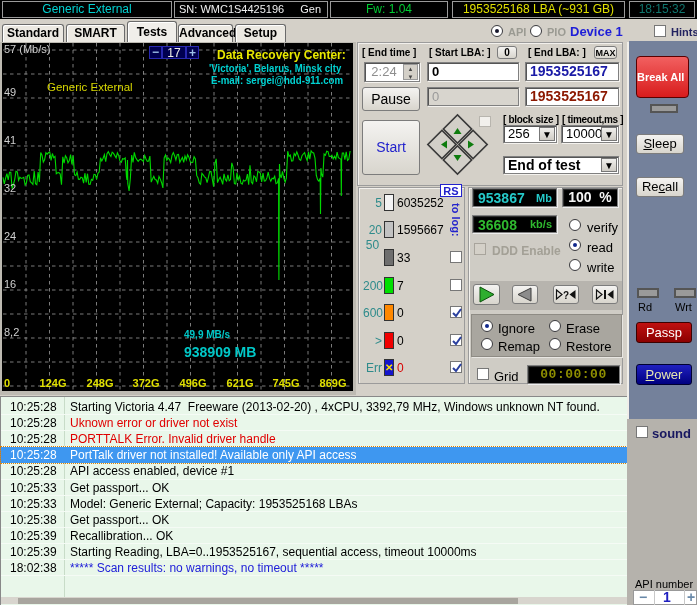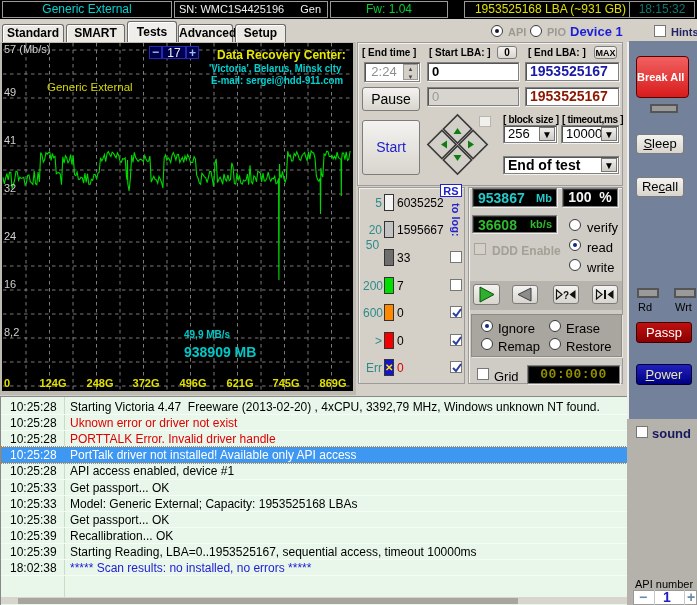--- a/index.html
+++ b/index.html
@@ -18,21 +18,21 @@
 .row { position:absolute; left:0; width:626px; height:16.1px; font-size:12px; white-space:nowrap; }
 .rt { position:absolute; left:9px; top:1px; color:#000; }
 .rm { position:absolute; left:69px; top:1px; color:#000; }
 </style></head>
 <body>
 
 <div class="abs" style="left:0;top:0;width:697px;height:19px;background:#000;"></div>
 <div class="seg" style="left:2px;width:170px;color:#00d2d2;">Generic External</div>
 <div class="seg" style="left:174px;width:154px;color:#f0f0f0;font-size:11px;text-align:left;padding-left:4px;">SN: WMC1S4425196<span style="position:absolute;right:6px;">Gen</span></div>
 <div class="seg" style="left:330px;width:118px;color:#00cc33;">Fw: 1.04</div>
-<div class="seg" style="left:452px;width:173px;color:#e0e000;margin-left:12px;">1953525168 LBA (~931 GB)</div>
+<div class="seg" style="left:452px;width:173px;color:#e0e000;">1953525168 LBA (~931 GB)</div>
 <div class="seg" style="left:629px;width:66px;color:#0f766e;">18:15:32</div>
 
 <div class="abs" style="left:0;top:19px;width:697px;height:23px;background:#d4d0c8;"></div>
 <div class="tab" style="left:2px;top:24px;width:62px;height:18px;line-height:17px;">Standard</div>
 <div class="tab" style="left:66px;top:24px;width:59px;height:18px;line-height:17px;">SMART</div>
 <div class="tab" style="left:178px;top:24px;width:55px;height:18px;line-height:17px;">Advanced</div>
 <div class="tab" style="left:235px;top:24px;width:51px;height:18px;line-height:17px;">Setup</div>
 <div class="tab" style="left:127px;top:21px;width:50px;height:22px;line-height:20px;background:#f0eeea;">Tests</div>
 <div class="radio" style="left:491px;top:25px;">
     <span class="dot"></span>
@@ -297,21 +297,21 @@
   <div class="row" style="top:128.8px;">
       <span class="rt">10:25:39</span>
       <span class="rm">Recallibration... OK</span>
     </div>
   <div class="row" style="top:144.9px;">
       <span class="rt">10:25:39</span>
       <span class="rm">Starting Reading, LBA=0..1953525167, sequential access, timeout 10000ms</span>
     </div>
   <div class="row" style="top:161px;">
       <span class="rt">18:02:38</span>
-      <span class="rm" style="color:#2020d8;">***** Scan results: no installed, no errors *****</span>
+      <span class="rm" style="color:#2020d8;">***** Scan results: no warnings, no timeout *****</span>
     </div>
 </div>
 
 <div class="abs" style="left:1px;top:597px;width:626px;height:7px;background:#d8d5ce;"></div>
 <div class="abs" style="left:18px;top:598px;width:500px;height:6px;background:#a8a59e;"></div>
 
 <div class="abs" style="left:627px;top:419px;width:70px;height:186px;background:#b5b2ac;"></div>
 <div class="chk" style="left:636px;top:426px;"></div>
 <div class="lbl" style="left:652px;top:426px;color:#181860;font-size:13px;font-weight:bold;">sound</div>
 <div class="lbl" style="left:635px;top:578px;font-size:11px;">API number</div>

